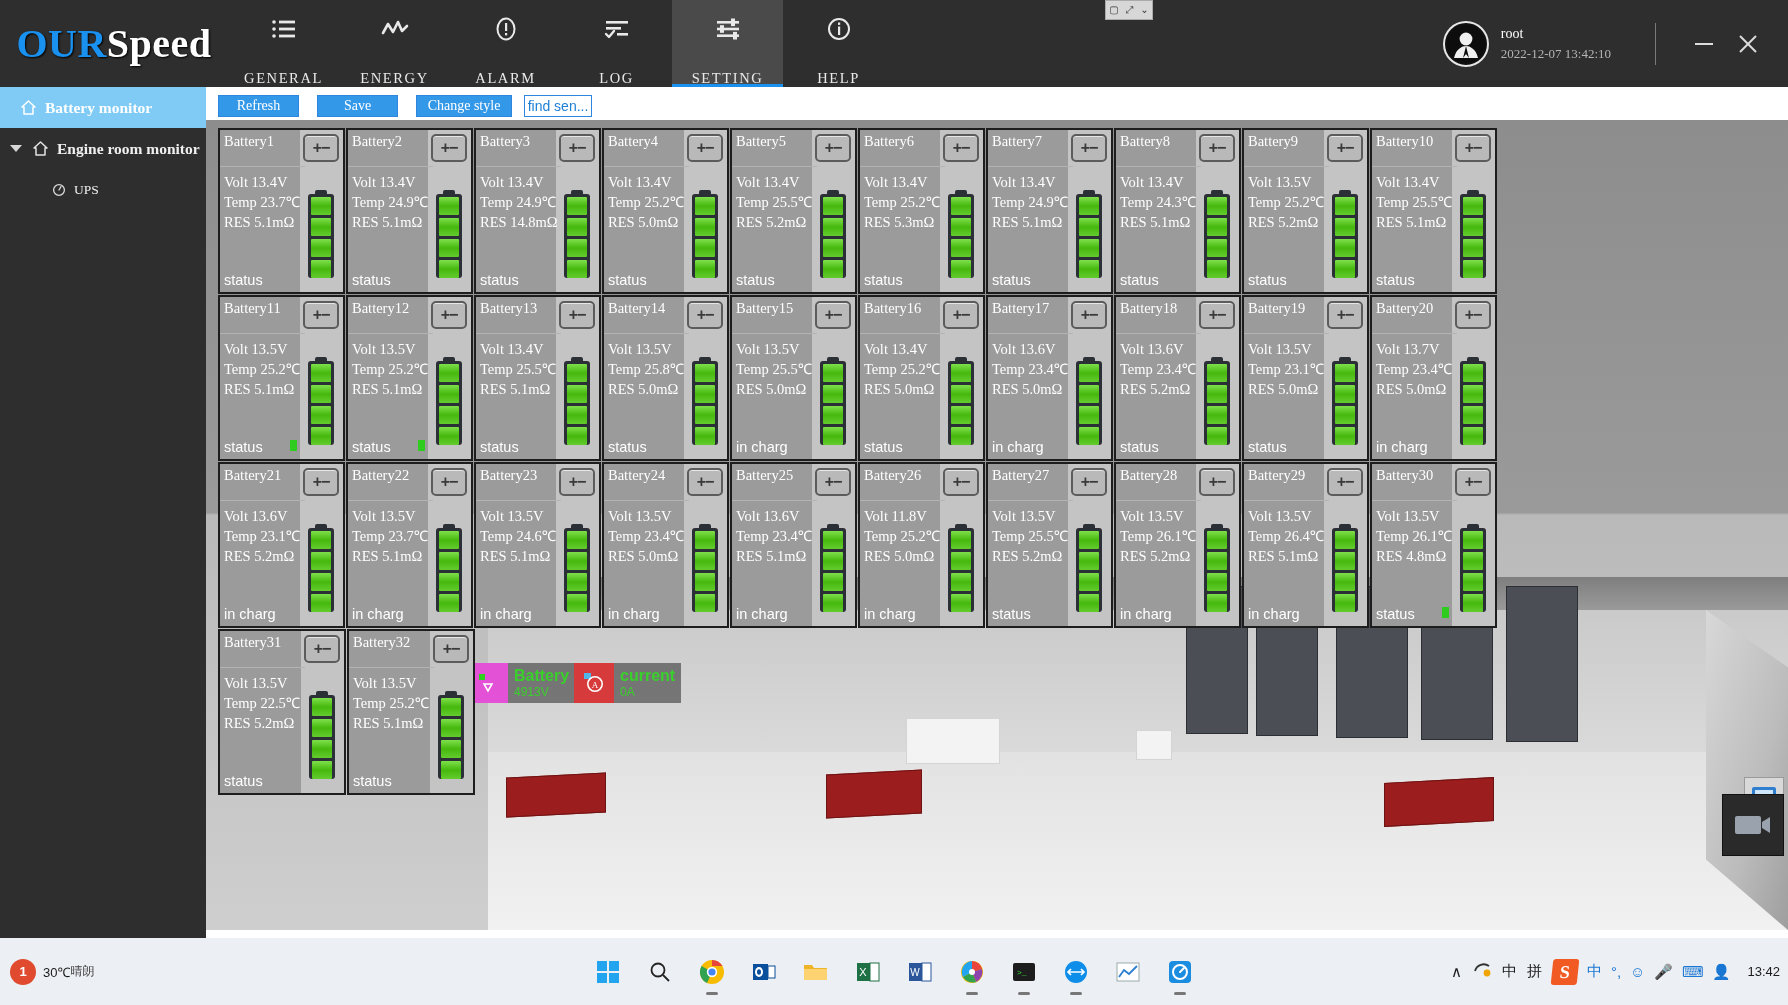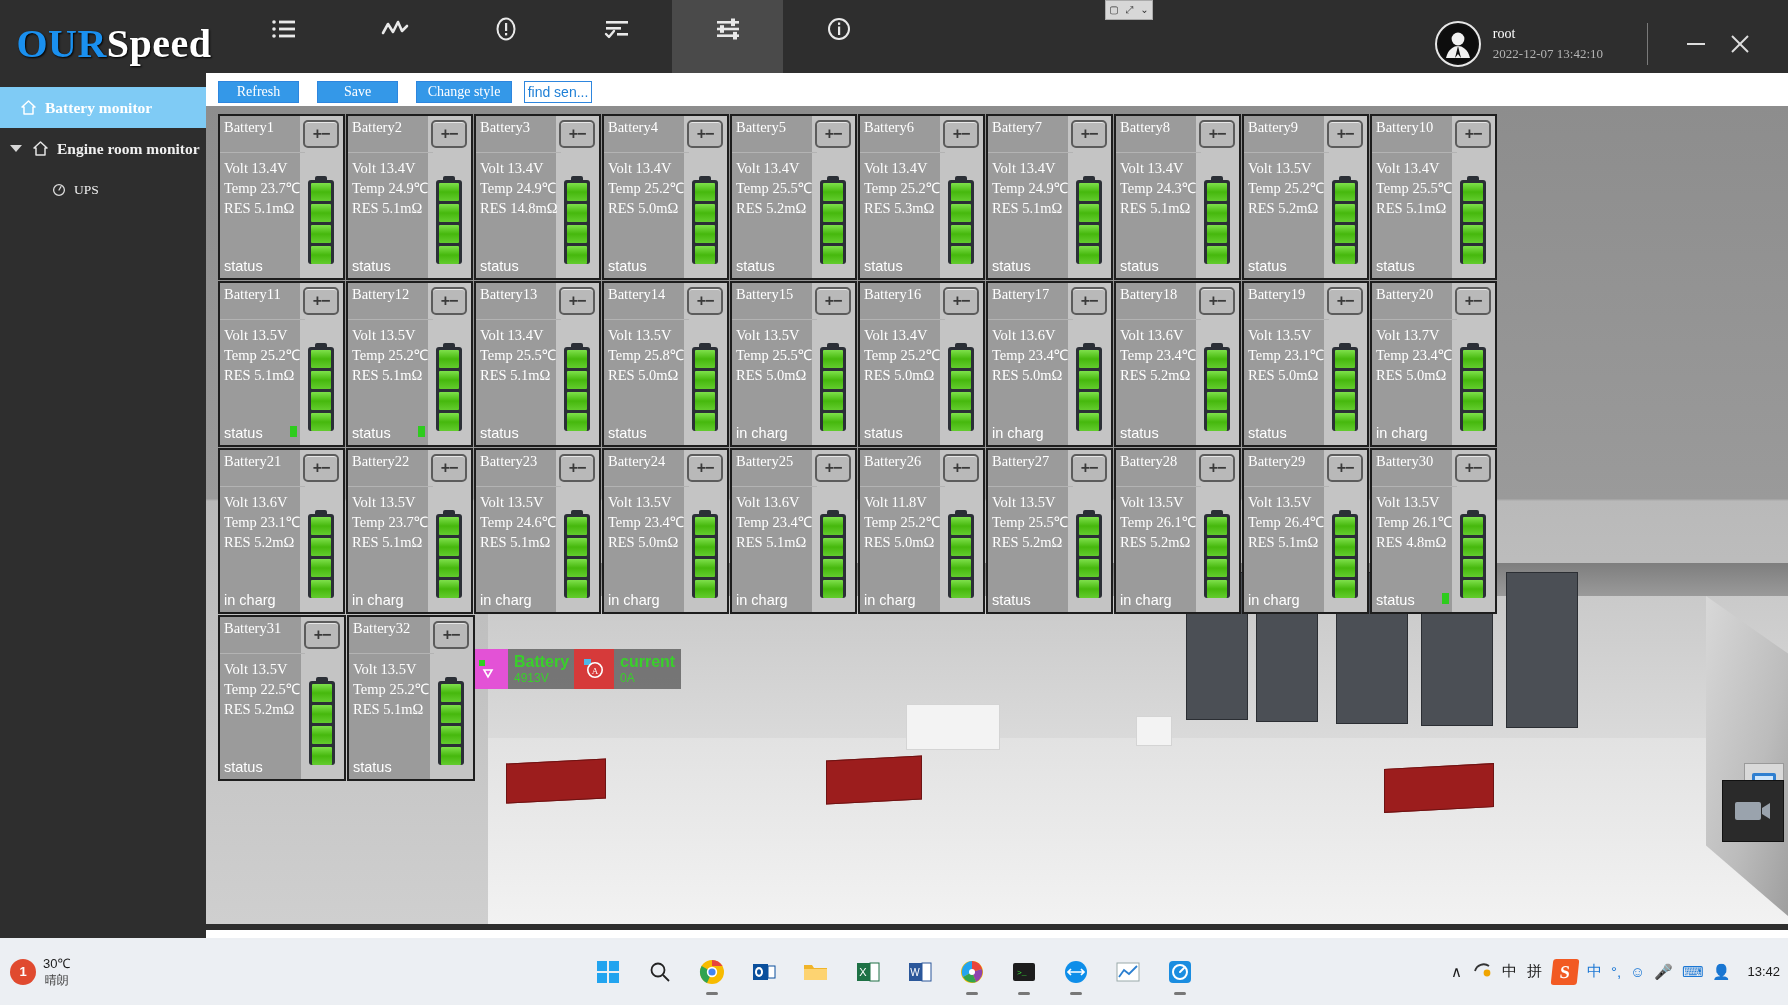--- a/index.html
+++ b/index.html
@@ -44,21 +44,21 @@
   }
 
   #win-pill {
     position: absolute; left: 1105px; top: 0px; width: 48px; height: 20px;
     background: #d7d7d7; border: 1px solid #aaa; display: flex;
     align-items: center; justify-content: space-around;
   }
   #win-pill span { font-size: 10px; color: #333; line-height: 1; }
 
   #userbox {
-    position: absolute; right: 16px; top: 0; height: 87px; display: flex;
+    position: absolute; right: 8px; top: 0; height: 87px; display: flex;
     align-items: center; padding-right: 10px;
   }
   #avatar {
     width: 46px; height: 46px; border-radius: 50%; background: #111;
     border: 2px solid #e6e6e6; display: flex; align-items: center;
     justify-content: center; overflow: hidden; margin-right: 12px;
   }
   #usertext { display: flex; flex-direction: column; }
   #username {
     color: #fff; font-family: "Liberation Serif", serif; font-size: 14px;
@@ -93,21 +93,21 @@
   }
   .side-ico { margin-right: 8px; display: flex; align-items: center; }
   .caret {
     position: absolute; left: 10px; width: 0; height: 0;
     border-left: 6px solid transparent; border-right: 6px solid transparent;
     border-top: 7px solid #d6d6d6;
   }
 
   
   #main {
-    position: absolute; left: 206px; top: 73px; width: 1582px; height: 851px;
+    position: absolute; left: 206px; top: 87px; width: 1582px; height: 851px;
     background: #1d4ed8; overflow: hidden;
   }
   #toolbar {
     position: absolute; left: 0; top: 0; width: 100%; height: 33px;
     background: #fff;
   }
   .tbtn {
     position: absolute; top: 8px; height: 22px; border: 1px solid #2e86de;
     background: #3498e8; color: #fff; font-family: "Liberation Serif", serif;
     font-size: 14px; display: flex; align-items: center;
@@ -268,21 +268,21 @@
     background: #eceff3; display: flex; align-items: center;
   }
   #weather {
     display: flex; align-items: center; padding-left: 10px; width: 200px;
   }
   #weather .wicon {
     width: 26px; height: 26px; border-radius: 50%; background: #e04a2f;
     color: #fff; font-size: 13px; display: flex; align-items: center;
     justify-content: center; margin-right: 7px; font-weight: bold;
   }
-  #weather .wtext { display: flex; flex-direction: column; align-items: center; }
+  #weather .wtext { display: flex; flex-direction: row; align-items: center; }
   #weather .wt1 { font-size: 13px; color: #1b1b1b; }
   #weather .wt2 { font-size: 12px; color: #444; }
   #tasks {
     position: absolute; left: 0; width: 1788px; display: flex;
     justify-content: center; align-items: center; gap: 18px;
   }
   .tbico {
     width: 34px; height: 34px; display: flex; align-items: center;
     justify-content: center; cursor: pointer; position: relative;
   }

